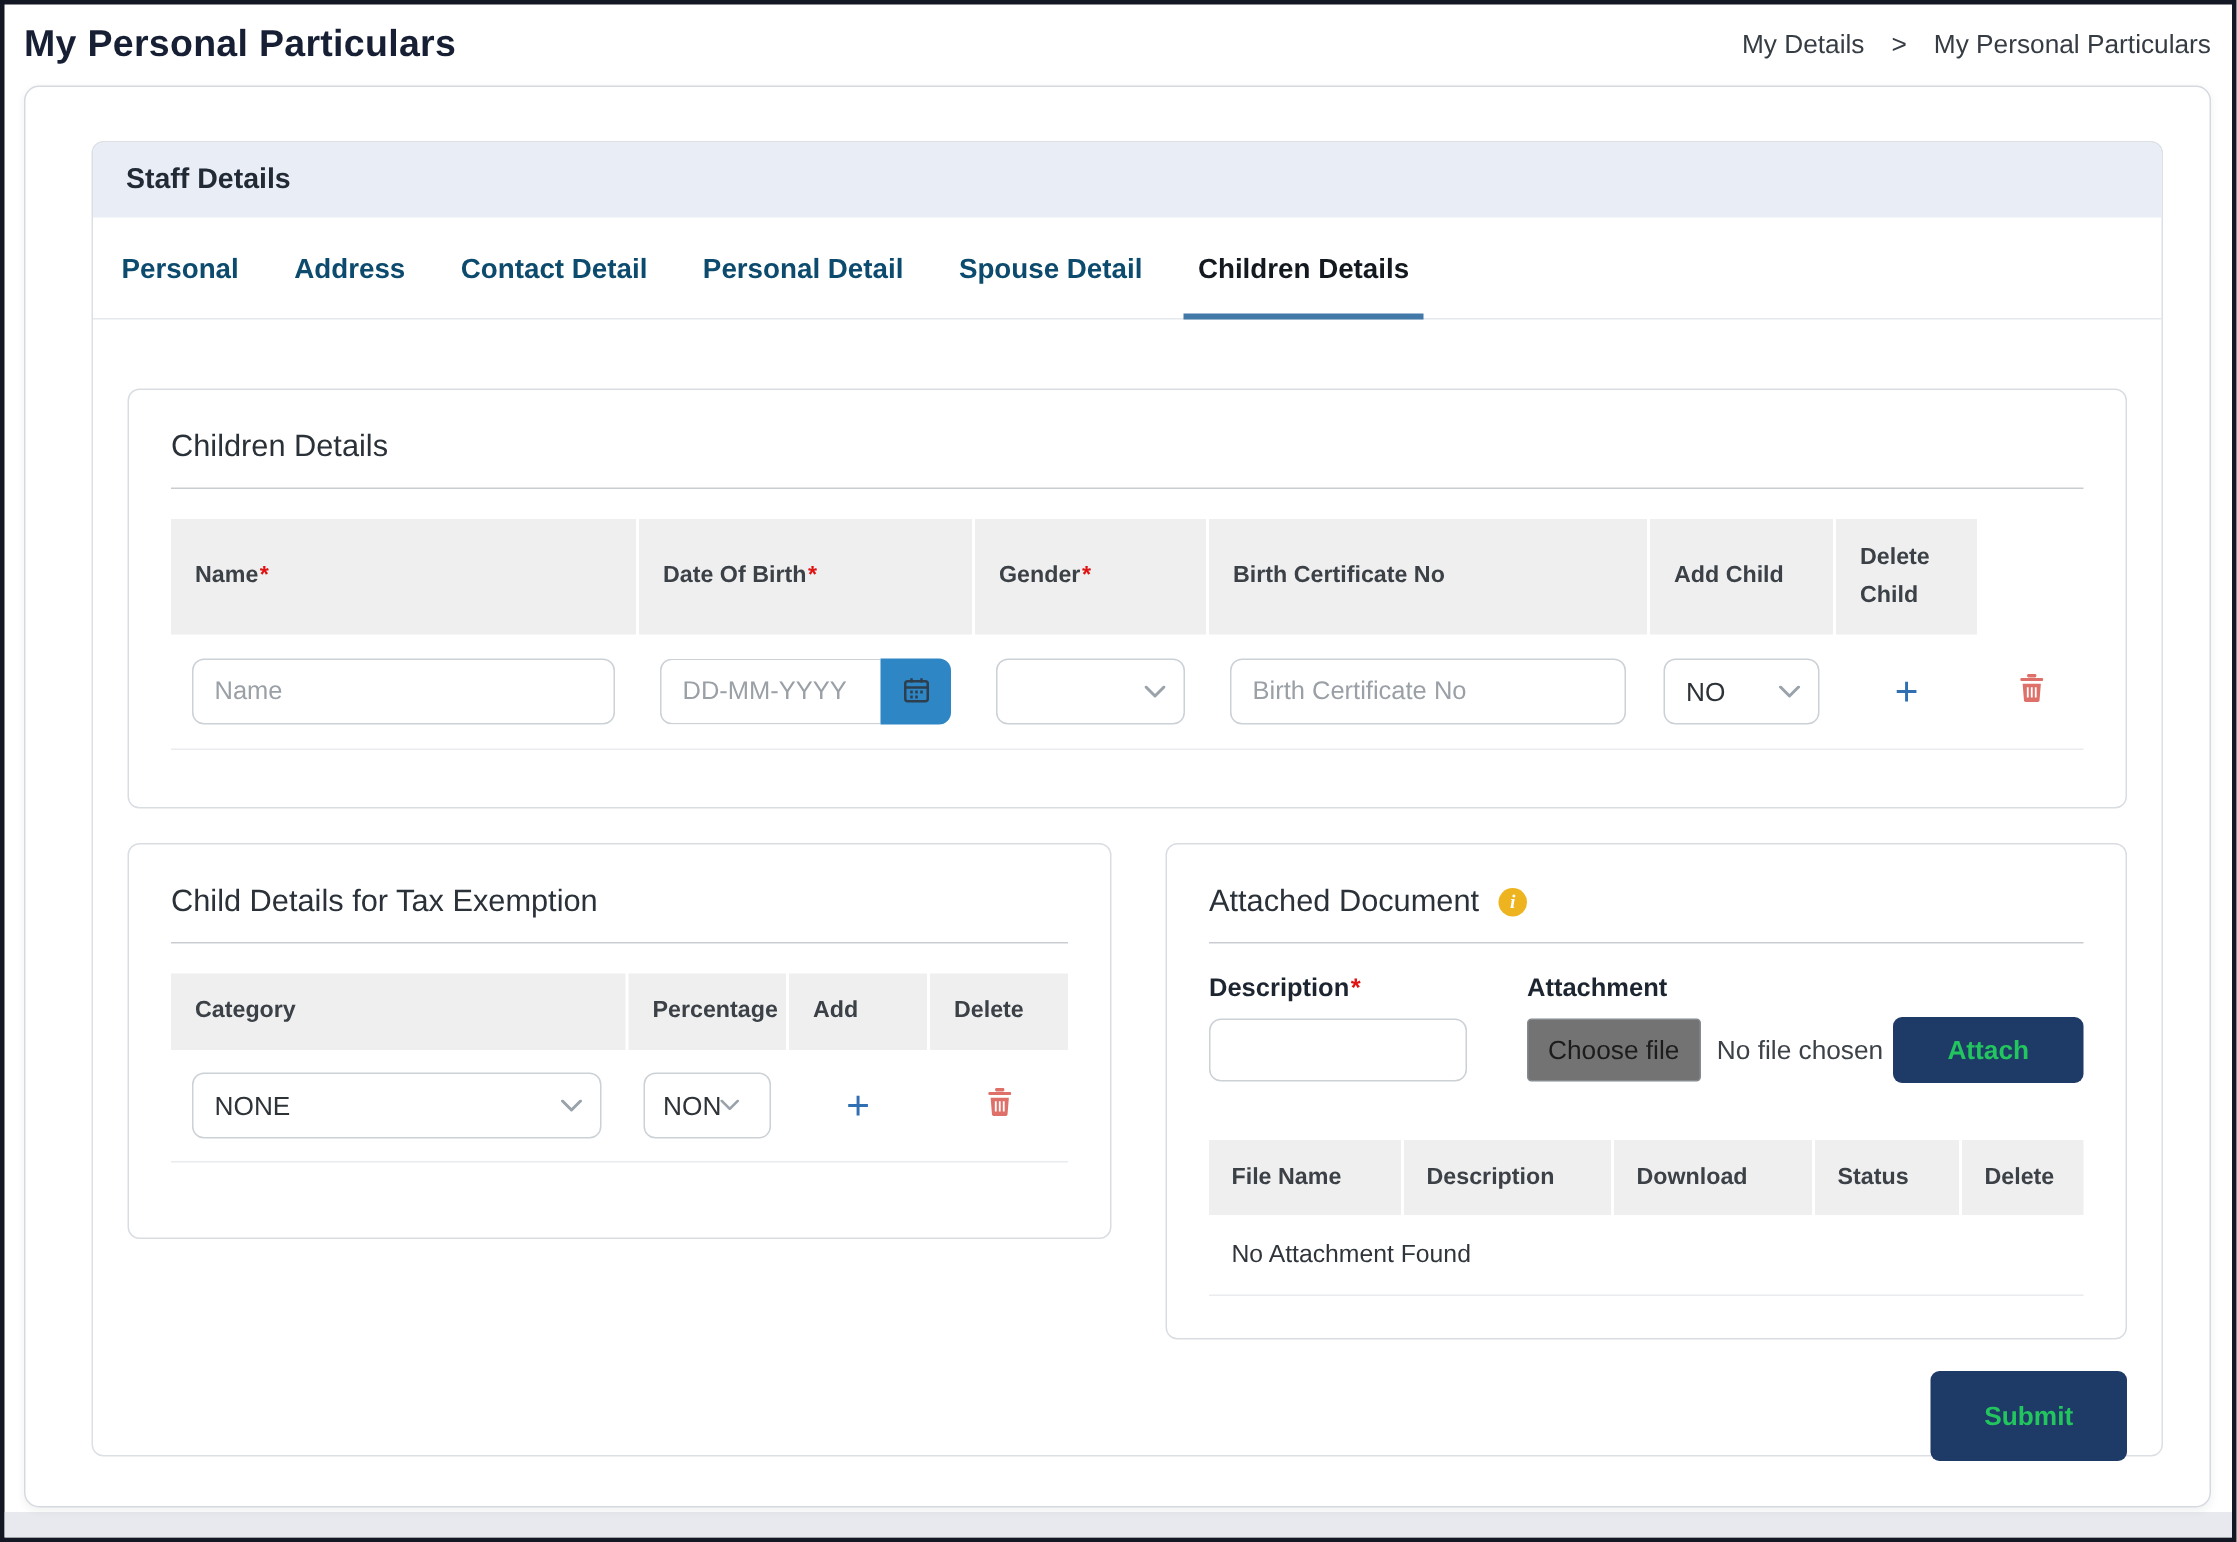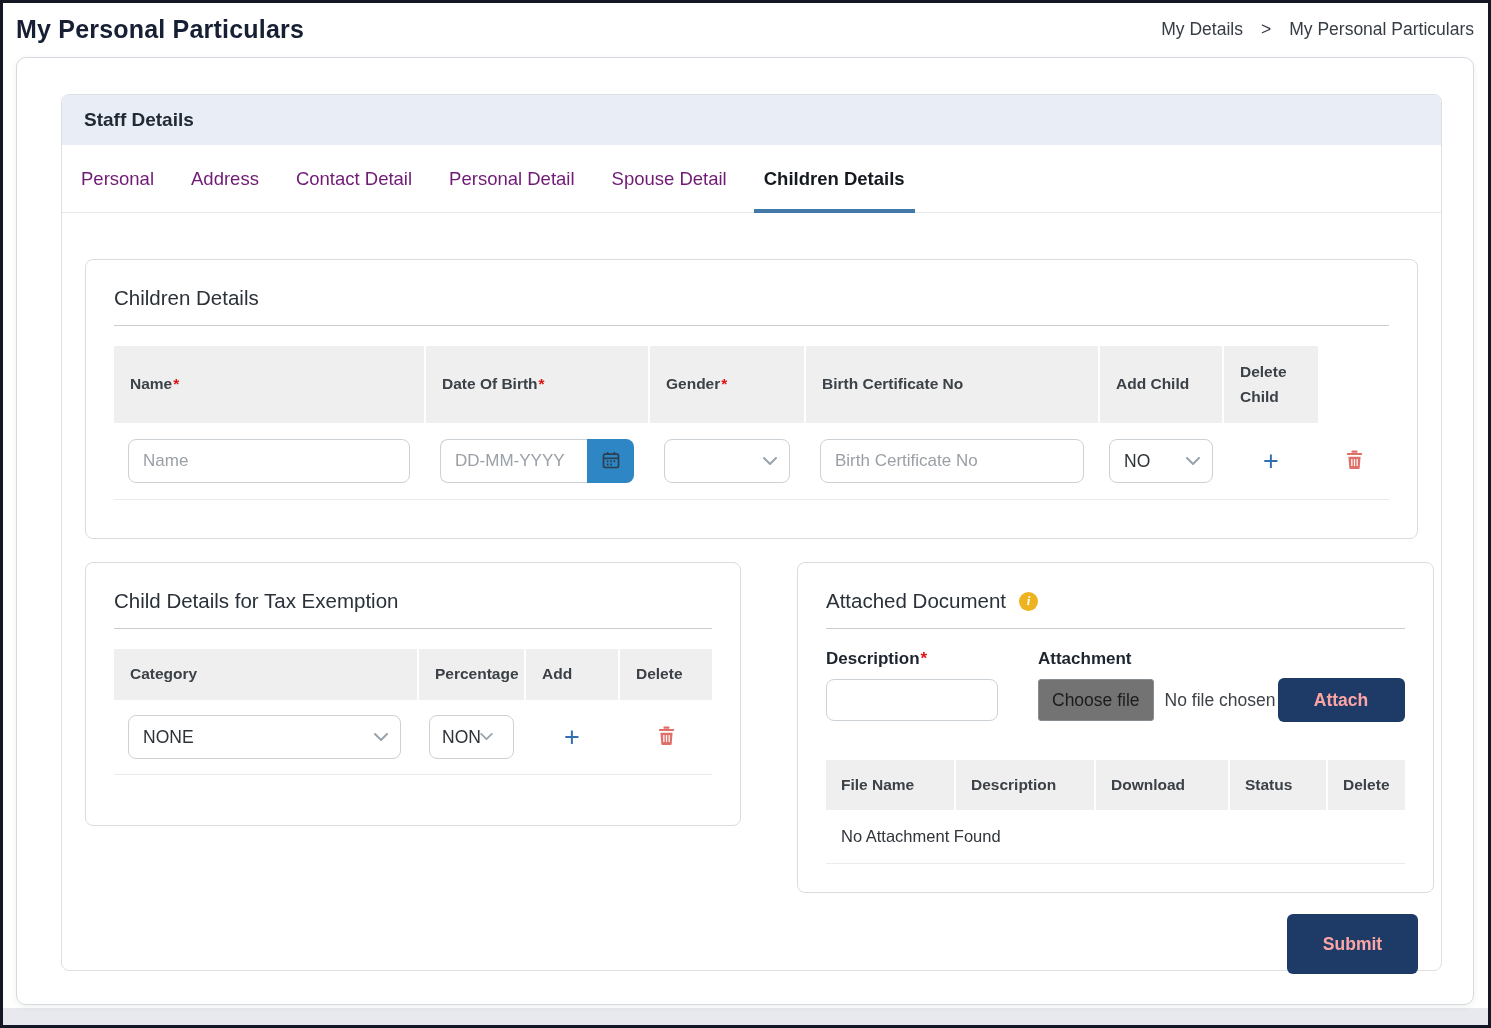--- a/index.html
+++ b/index.html
@@ -37,22 +37,22 @@
     height:50px; flex:0 0 50px; background:#e9eef6; border-radius:7px 7px 0 0;
     display:flex; align-items:center; padding:0 22px;
     font-size:19px; font-weight:bold; color:#222a35;
   }
   
   .tabs{
     display:flex; align-items:stretch; gap:33px; padding:0 17px;
     border-bottom:1px solid #e5e8ec; height:68px; flex:0 0 68px;
   }
   .tab{
-    display:flex; align-items:center; font-size:18.5px; color:#701a75;
-    cursor:pointer; position:relative; padding:0 2px;
+    display:flex; align-items:center; font-size:18.5px; color:#0c4a6e;
+    cursor:pointer; position:relative; padding:0 2px;font-weight:bold;
   }
   .tab.active{ font-weight:bold; color:#14191f; }
   .tab.active::after{
     content:""; position:absolute; left:-8px; right:-8px; bottom:-1px; height:4px;
     background:#4279a8;
   }
   
   .tab-content{ padding:46px 23px 20px 23px; flex:1; }
   .card{ border:1px solid #d9dde2; border-radius:8px; background:#fff; }
   .section-title{ font-size:20.5px; color:#2a3138; }
@@ -90,21 +90,21 @@
   .dob-group input{ border-radius:8px 0 0 8px; border-right:none; flex:1; min-width:0; }
   .cal-btn{
     flex:0 0 47px; height:44px; background:#2e86c4; border:none; border-radius:0 8px 8px 0;
     display:flex; align-items:center; justify-content:center; cursor:pointer;
   }
   .gender-cell .select{ max-width:126px; }
   .citizen-cell{ padding:16px 9px; }
   .plus-icon{ color:#2f6fb2; font-size:27px; font-weight:normal; line-height:1; cursor:pointer; }
   .trash-btn{ cursor:pointer; display:flex; align-items:center; }
   
-  .two-col{ display:flex; gap:56px; align-items:flex-start; }
+  .two-col{ display:flex; gap:36px; align-items:flex-start; }
   .tax-card{ width:656px; flex:0 0 656px; padding:26px 28px 50px 28px; }
   .tax-grid{ grid-template-columns:303px 105px 92px auto; }
   .tax-grid .th{ min-height:51px; }
   .tax-cat-cell .select{ max-width:273px; }
   .pct-cell{ padding:15px 10px; }
   .pct-cell .select{ max-width:85px; padding:0 8px 0 12px; }
   .pct-cell .select-value{ max-width:38px; }
   .attach-card{ flex:1; padding:26px 28px 28px 28px; }
   .info-icon{
     width:19px; height:19px; border-radius:50%; background:#edb41f; color:#fff;
@@ -118,21 +118,21 @@
   .form-controls .col-desc{ width:212px; flex:0 0 212px; }
   .desc-input{ width:172px !important; height:42px !important; }
   .file-control{ display:flex; align-items:center; flex:1; min-width:0; }
   .file-btn{
     height:42px; padding:0 13px; background:#737373; border:1px solid #868b90;
     border-radius:3px; font-size:17.5px; color:#1c1c1c; cursor:pointer;
     font-family:"Liberation Sans",sans-serif;
   }
   .file-status{ margin-left:11px; font-size:17.5px; color:#3c4248; white-space:nowrap; }
   .btn-navy{
-    background:#1e3a66; color:#fca5a5; border:none; border-radius:6px;
+    background:#1e3a66; color:#22c55e; border:none; border-radius:6px;
     font-size:17.5px; font-weight:bold; cursor:pointer;
     font-family:"Liberation Sans",sans-serif;
   }
   .attach-btn{ width:127px; height:44px; margin-left:auto; }
   .attach-table{ grid-template-columns:128px 138px 132px 96px auto; margin-top:38px; }
   .attach-table .th{ min-height:47px; padding:13px 15px; }
   .empty-row{ border-bottom:1px solid #e9ebee; padding:17px 15px; font-size:16.5px; color:#2f353b; }
   .submit-row{ display:flex; justify-content:flex-end; margin-top:21px; }
   .submit-btn{ width:131px; height:60px; }
 </style>

